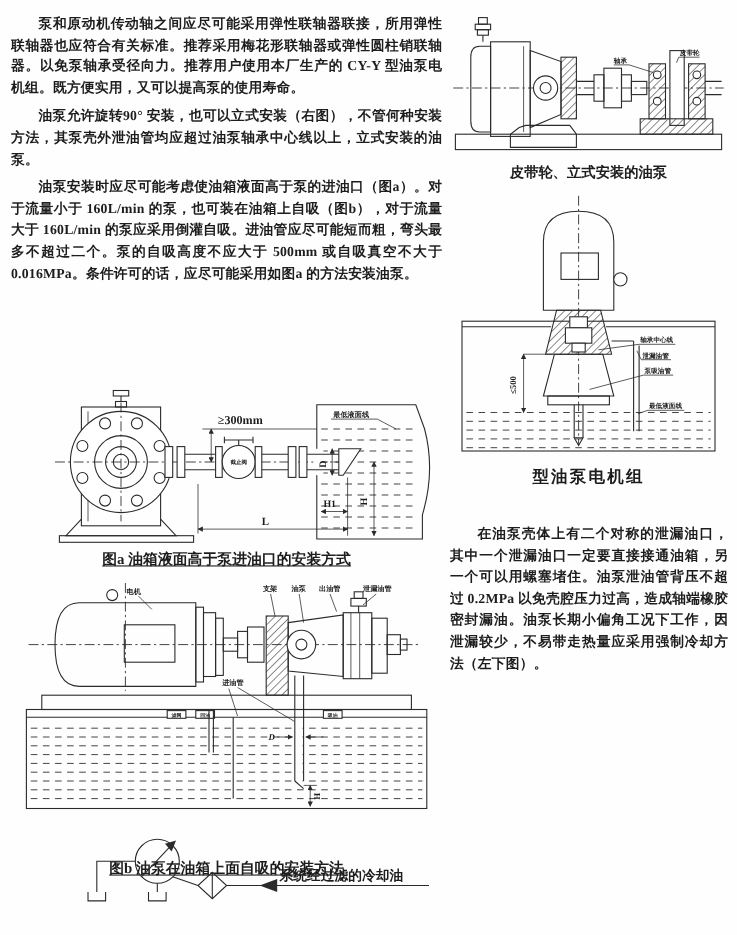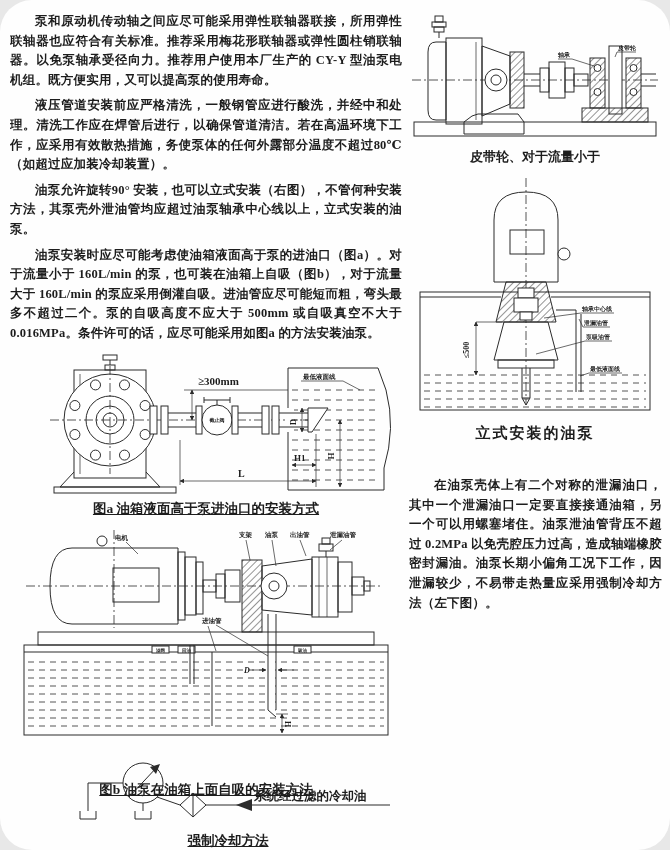--- a/index.html
+++ b/index.html
@@ -1,17 +1,17 @@
 <!DOCTYPE html>
 <html><head>
 <meta charset="utf-8">
 <style>
   html,body{margin:0;padding:0;background:#e8e8e8;}
   .page{position:relative;width:670px;height:850px;background:#fefefe;overflow:hidden;
-        font-family:"Liberation Serif","DejaVu Serif",serif;color:#1d1d1d;border-radius:32px;}
+        font-family:"Liberation Serif","DejaVu Serif",serif;color:#1d1d1d;}
   .textcol{position:absolute;overflow:hidden;}
   .para{font-size:12.5px;line-height:19.6px;text-align:justify;text-indent:2em;
         margin:0 0 6px 0;font-weight:700;letter-spacing:.2px;}
   .cap{position:absolute;text-align:center;font-weight:700;color:#1d1d1d;}
   .cap-s{font-size:13px;}
   .cap-m{font-size:13.5px;text-decoration:underline;}
   .cap-l{font-size:15px;letter-spacing:2px;}
   svg{position:absolute;}
   .s{stroke:#2b2b2b;fill:none;stroke-width:1;}
   .sw{stroke:#2b2b2b;fill:#fff;stroke-width:1;}
@@ -30,21 +30,20 @@
   .t11{font-size:11px;}
   .t12{font-size:12.5px;}
 </style>
 </head>
 <body>
 
 <div class="page">
 
   <div class="textcol" style="left:10px;top:12px;width:392px;height:340px;">
     <p class="para">泵和原动机传动轴之间应尽可能采用弹性联轴器联接，所用弹性联轴器也应符合有关标准。推荐采用梅花形联轴器或弹性圆柱销联轴器。以免泵轴承受径向力。推荐用户使用本厂生产的 CY-Y 型油泵电机组。既方便实用，又可以提高泵的使用寿命。</p>
-    <p class="para">液压管道安装前应严格清洗，一般钢管应进行酸洗，并经中和处理。清洗工作应在焊管后进行，以确保管道清洁。若在高温环境下工作，应采用有效散热措施，务使泵体的任何外露部分温度不超过80℃（如超过应加装冷却装置）。</p>
     <p class="para">油泵允许旋转90° 安装，也可以立式安装（右图），不管何种安装方法，其泵壳外泄油管均应超过油泵轴承中心线以上，立式安装的油泵。</p>
     <p class="para">油泵安装时应尽可能考虑使油箱液面高于泵的进油口（图a）。对于流量小于 160L/min 的泵，也可装在油箱上自吸（图b），对于流量大于 160L/min 的泵应采用倒灌自吸。进油管应尽可能短而粗，弯头最多不超过二个。泵的自吸高度不应大于 500mm 或自吸真空不大于 0.016MPa。条件许可的话，应尽可能采用如图a 的方法安装油泵。</p>
   </div>
 
   <svg style="left:10px;top:350px;" width="392" height="150" viewBox="0 0 392 150">
     <defs>
       <marker id="maA" viewBox="0 0 10 10" refX="9" refY="5" markerWidth="7" markerHeight="7" orient="auto-start-reverse">
         <path d="M0,0 L10,5 L0,10 z" fill="#2b2b2b"></path>
       </marker>
     </defs>
@@ -271,21 +270,20 @@
       <line class="s" x1="99" y1="44" x2="122" y2="52"></line>
       <polygon class="s" points="135,40 148,52 135,64 122,52"></polygon>
       <line class="s" x1="135" y1="40" x2="135" y2="64"></line>
     </g>
     <g>
       <line class="s" x1="148" y1="52" x2="332" y2="52"></line>
       <polygon class="sf" points="178,52 194,46 194,58"></polygon>
       <text class="t12" x="196" y="47">系统经过滤的冷却油</text>
     </g>
   </svg>
-  <div class="cap cap-m" style="left:58px;top:832px;width:340px;">强制冷却方法</div>
 
   <svg style="left:406px;top:12px;" width="258" height="136" viewBox="0 0 258 136">
     <defs>
       <pattern id="hBelt" width="5" height="5" patternUnits="userSpaceOnUse" patternTransform="rotate(45)">
         <line x1="0" y1="0" x2="0" y2="5" stroke="#2b2b2b" stroke-width="1"></line>
       </pattern>
     </defs>
     <rect class="s" x="8" y="110" width="242" height="14"></rect>
     <line class="cl" x1="6" y1="68" x2="252" y2="68"></line>
 
@@ -328,21 +326,21 @@
 
     <g>
       <text class="t6" x="152" y="45">轴承</text>
       <line class="thin" x1="152" y1="47" x2="166" y2="47"></line>
       <line class="thin" x1="166" y1="47" x2="188" y2="54"></line>
       <text class="t6" x="212" y="38">皮带轮</text>
       <line class="thin" x1="211" y1="40" x2="230" y2="40"></line>
       <line class="thin" x1="211" y1="40" x2="209" y2="45"></line>
     </g>
   </svg>
-  <div class="cap cap-s" style="left:406px;top:148px;width:258px;">皮带轮、对于流量小于</div>
+  <div class="cap cap-s" style="left:406px;top:148px;width:258px;">皮带轮、立式安装的油泵</div>
 
   <svg style="left:406px;top:170px;" width="258" height="252" viewBox="0 0 258 252">
     <defs>
       <marker id="maV" viewBox="0 0 10 10" refX="9" refY="5" markerWidth="7" markerHeight="7" orient="auto-start-reverse">
         <path d="M0,0 L10,5 L0,10 z" fill="#2b2b2b"></path>
       </marker>
       <pattern id="hV" width="5" height="5" patternUnits="userSpaceOnUse" patternTransform="rotate(45)">
         <line x1="0" y1="0" x2="0" y2="5" stroke="#2b2b2b" stroke-width="1"></line>
       </pattern>
     </defs>
@@ -399,19 +397,19 @@
       <line class="thin" x1="177" y1="157" x2="204" y2="157"></line>
       <line class="thin" x1="177" y1="157" x2="173" y2="149"></line>
       <text class="t6" x="180" y="169">泵吸油管</text>
       <line class="thin" x1="179" y1="171" x2="206" y2="171"></line>
       <line class="thin" x1="179" y1="171" x2="130" y2="184"></line>
       <text class="t6" x="184" y="201">最低液面线</text>
       <line class="thin" x1="183" y1="203" x2="216" y2="203"></line>
       <line class="thin" x1="183" y1="203" x2="174" y2="206"></line>
     </g>
   </svg>
-  <div class="cap cap-l" style="left:406px;top:424px;width:258px;">立式安装的油泵</div>
+  <div class="cap cap-l" style="left:406px;top:424px;width:258px;">型油泵电机组</div>
 
   <div class="textcol" style="left:409px;top:476px;width:253px;height:262px;">
     <p class="para">在油泵壳体上有二个对称的泄漏油口，其中一个泄漏油口一定要直接接通油箱，另一个可以用螺塞堵住。油泵泄油管背压不超过 0.2MPa 以免壳腔压力过高，造成轴端橡胶密封漏油。油泵长期小偏角工况下工作，因泄漏较少，不易带走热量应采用强制冷却方法（左下图）。</p>
   </div>
 
 </div>
 
 </body></html>

